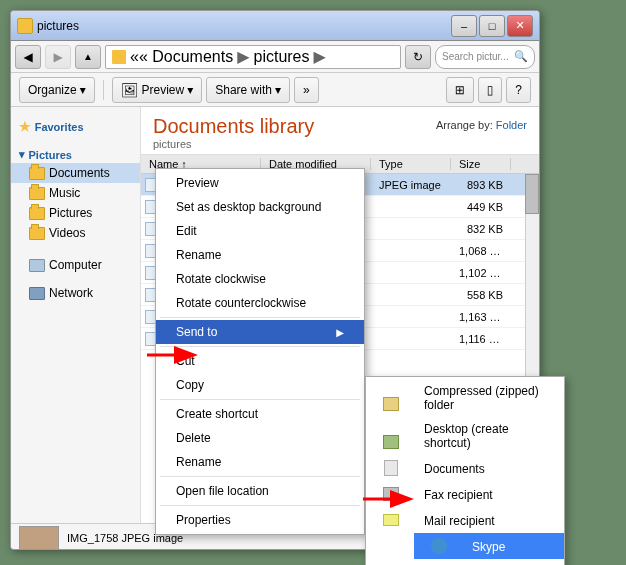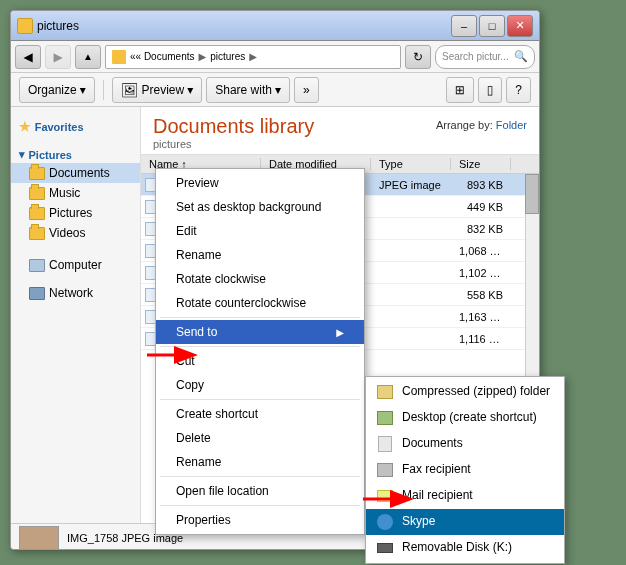--- a/index.html
+++ b/index.html
@@ -94,21 +94,21 @@
     }
     .address-path {
       flex: 1;
       height: 24px;
       background: white;
       border: 1px solid #aaa;
       border-radius: 2px;
       display: flex;
       align-items: center;
       padding: 0 6px;
-      font-size: 10px;
+      font-size: 16px;
       gap: 4px;
     }
     .path-icon {
       width: 14px;
       height: 14px;
       background: #f5c040;
       border-radius: 1px;
       flex-shrink: 0;
     }
     .path-sep { color: #666; }
@@ -373,28 +373,28 @@
       top: 376px;
       left: 365px;
       width: 200px;
       background: white;
       border: 1px solid #aaa;
       box-shadow: 3px 3px 8px rgba(0,0,0,0.3);
       z-index: 101;
       padding: 2px 0;
     }
     .submenu-item {
-      padding: 5px 10px;
+      padding: 5px 16px;
       font-size: 12px;
       cursor: pointer;
       display: flex;
-      align-items: flex-start;
-      gap: 8px;
-    }
-    .submenu-item.highlighted { background: #0369a1; color: white; }
+      align-items: flex-end;
+      gap: 24px;
+    }
+    .submenu-item.highlighted { background: #3b82f6; color: white; margin-left: 48px; }
     .submenu-icon {
       width: 18px;
       height: 16px;
       flex-shrink: 0;
       display: flex;
       align-items: center;
       justify-content: center;
     }
     
     .icon-zip { background: #e8d080; border: 1px solid #b0a040; width: 16px; height: 14px; }

